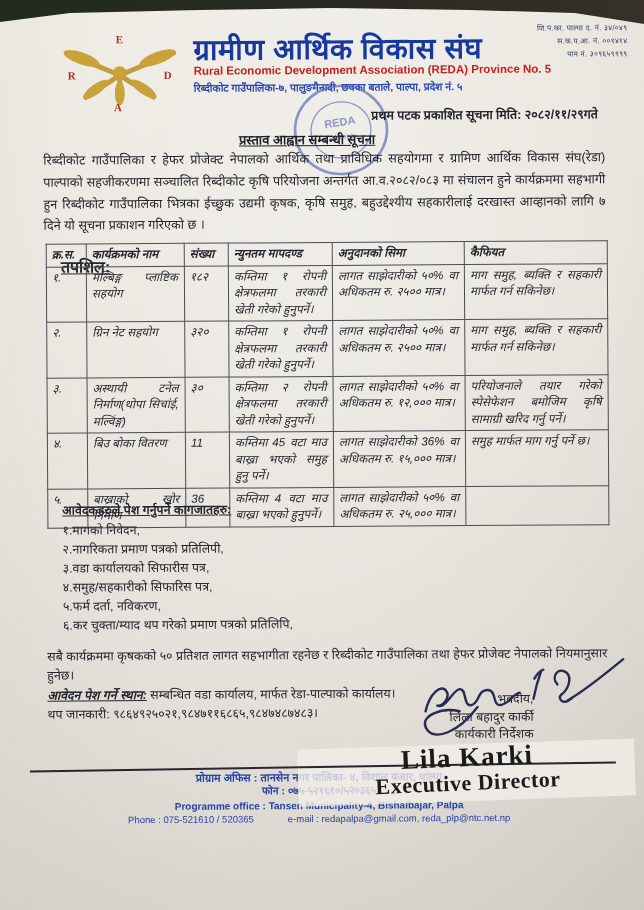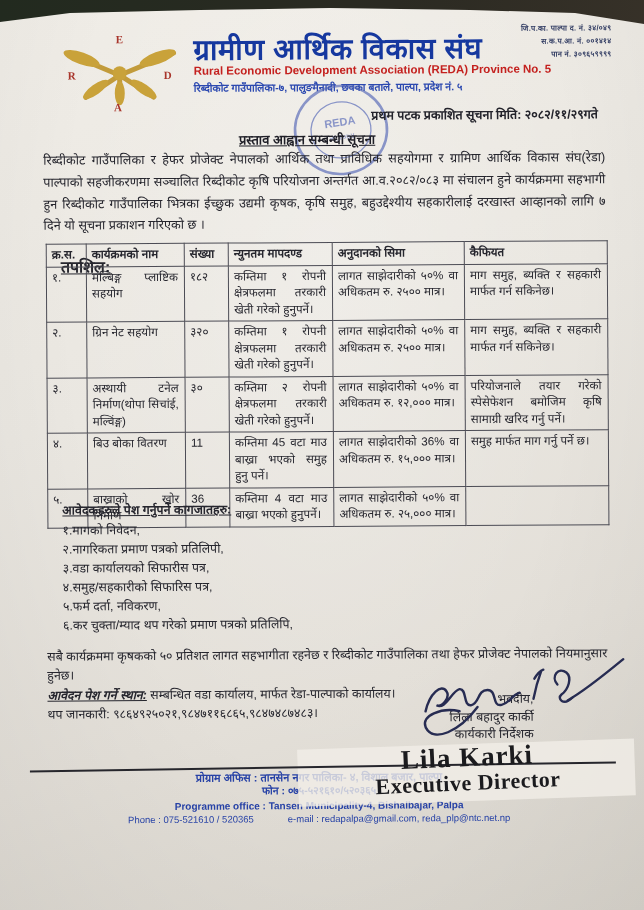--- a/index.html
+++ b/index.html
@@ -16,38 +16,38 @@
            background:radial-gradient(ellipse at 50% 30%, rgba(255,255,255,.22) 0%, rgba(0,0,0,0) 55%, rgba(0,0,0,.05) 100%); }
 
   .content { position:absolute; inset:0; transform:rotate(-0.35deg); color:#26262e; }
 
   
   .logo { position:absolute; left:58px; top:30px; width:132px; height:82px; }
   .org-np   { position:absolute; left:196px; top:28px; width:330px; font-size:29px; font-weight:bold;
               color:#16389f; white-space:nowrap; letter-spacing:.5px; }
   .org-en   { position:absolute; left:196px; top:64px; font-size:11.5px; font-weight:bold; color:#c4211f; white-space:nowrap; }
   .org-addr { position:absolute; left:196px; top:80px; font-size:10.5px; font-weight:bold; color:#2c49b0; white-space:nowrap; }
-  .ref      { position:absolute; right:30px; top:23px; text-align:right; font-size:7.5px; font-weight:bold;
+  .ref      { position:absolute; right:14px; top:23px; text-align:right; font-size:7.5px; font-weight:normal;
               color:#323d63; line-height:1.75; letter-spacing:.3px; }
 
   .round-stamp { position:absolute; left:292px; top:82px; width:102px; height:96px; opacity:.62; transform:rotate(-8deg); }
 
   
   .pubdate { position:absolute; right:44px; top:107px; font-size:12.5px; font-weight:bold; color:#23232b; }
   .notice-title { position:absolute; left:0; right:26px; top:130px; text-align:center;
                   font-size:13px; font-weight:bold; text-decoration:underline; color:#1f1f27; }
   .body-para { position:absolute; left:45px; right:37px; top:149px; font-size:12.7px;
                line-height:21.8px; text-align:justify; }
   .tapasil { position:absolute; left:62px; top:242px; font-size:16px; font-weight:bold; text-decoration:underline;margin-top:12px; }
 
   
   .notice-table { position:absolute; left:47px; top:242px; width:561px; border-collapse:collapse;
                   table-layout:fixed; font-size:11.7px; }
   .notice-table th, .notice-table td { border:1px solid #4c4c55; padding:2px 6px 3px 5px;
-                  vertical-align:top; text-align:left; line-height:16.5px; font-weight:normal; }
+                  vertical-align:top; text-align:left; line-height:16.5px; font-weight:normal;font-style:italic; }
   .notice-table th { font-weight:bold; }
   .notice-table td.just { text-align:justify;margin-left:44px; }
 
   
   .lower { position:absolute; left:62px; right:38px; top:500px; font-size:12.4px; line-height:19px; }
   .docs-head { font-weight:bold; text-decoration:underline; margin-bottom:1px; }
   .closing-para { margin-top:12px; margin-left:-16px; text-align:justify; }
   .place-line { margin-top:1px; margin-left:-16px; }
   .place-label { font-weight:bold; text-decoration:underline;font-style:italic; }
   .info-line { margin-left:-16px; }

